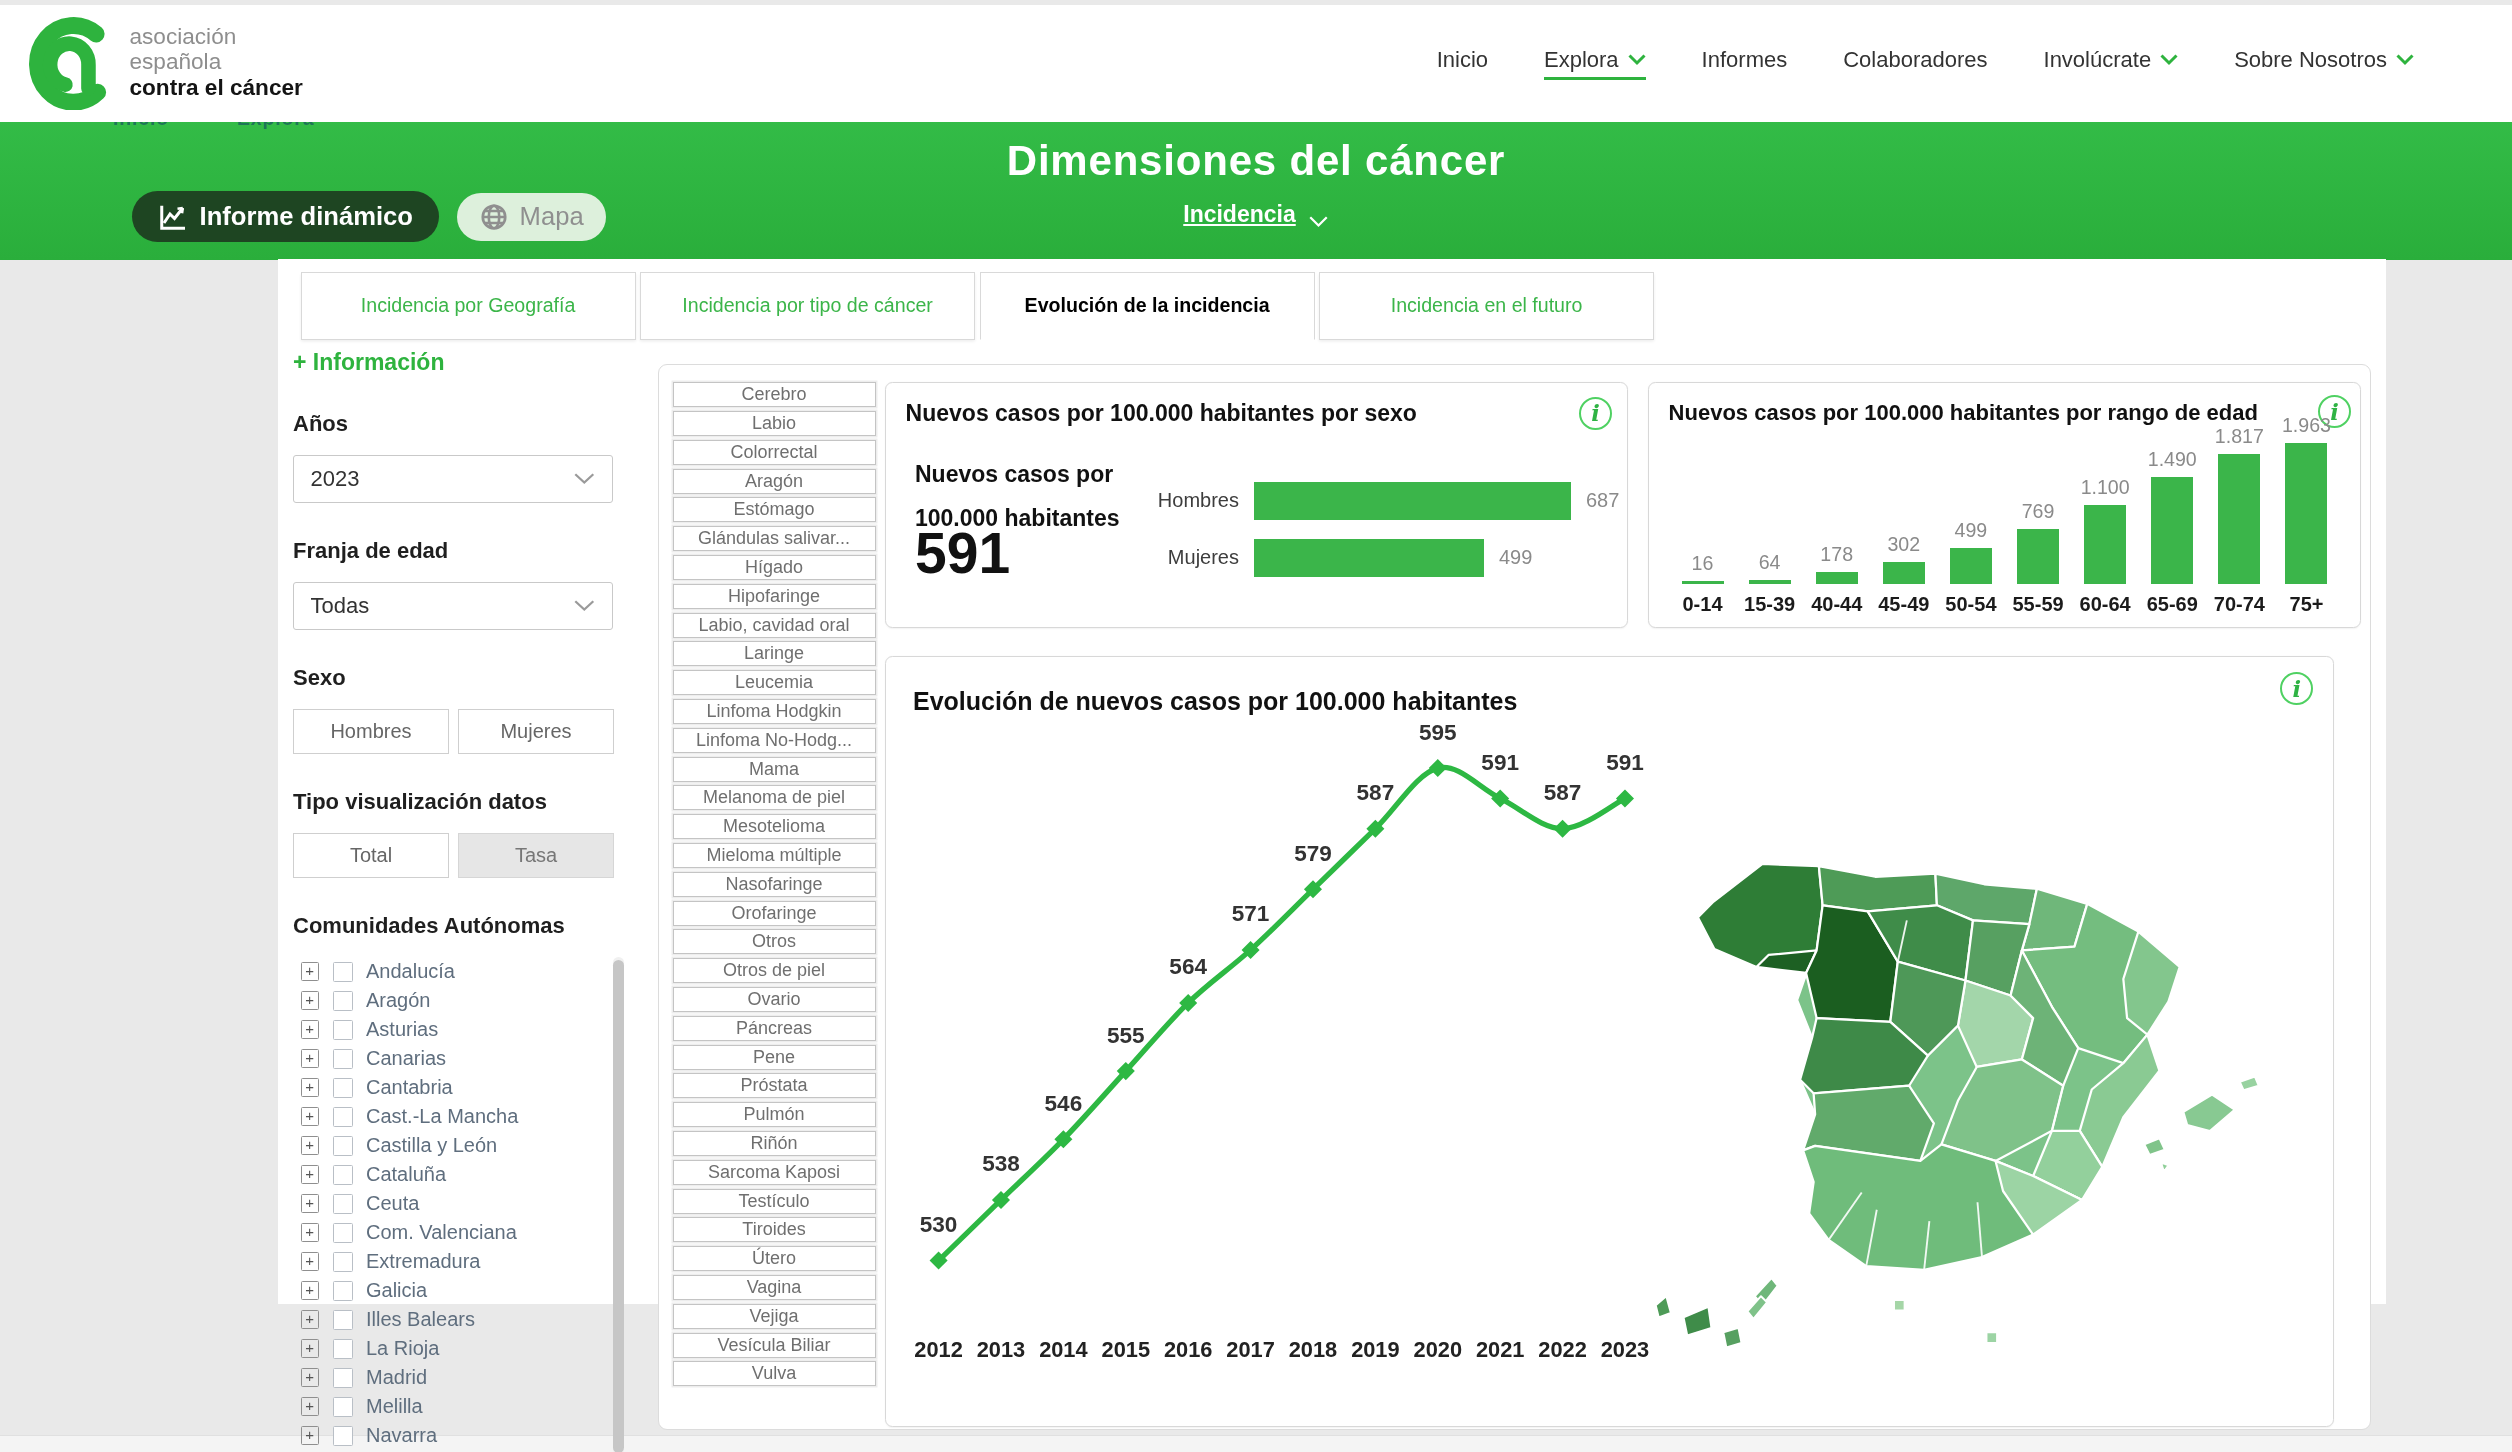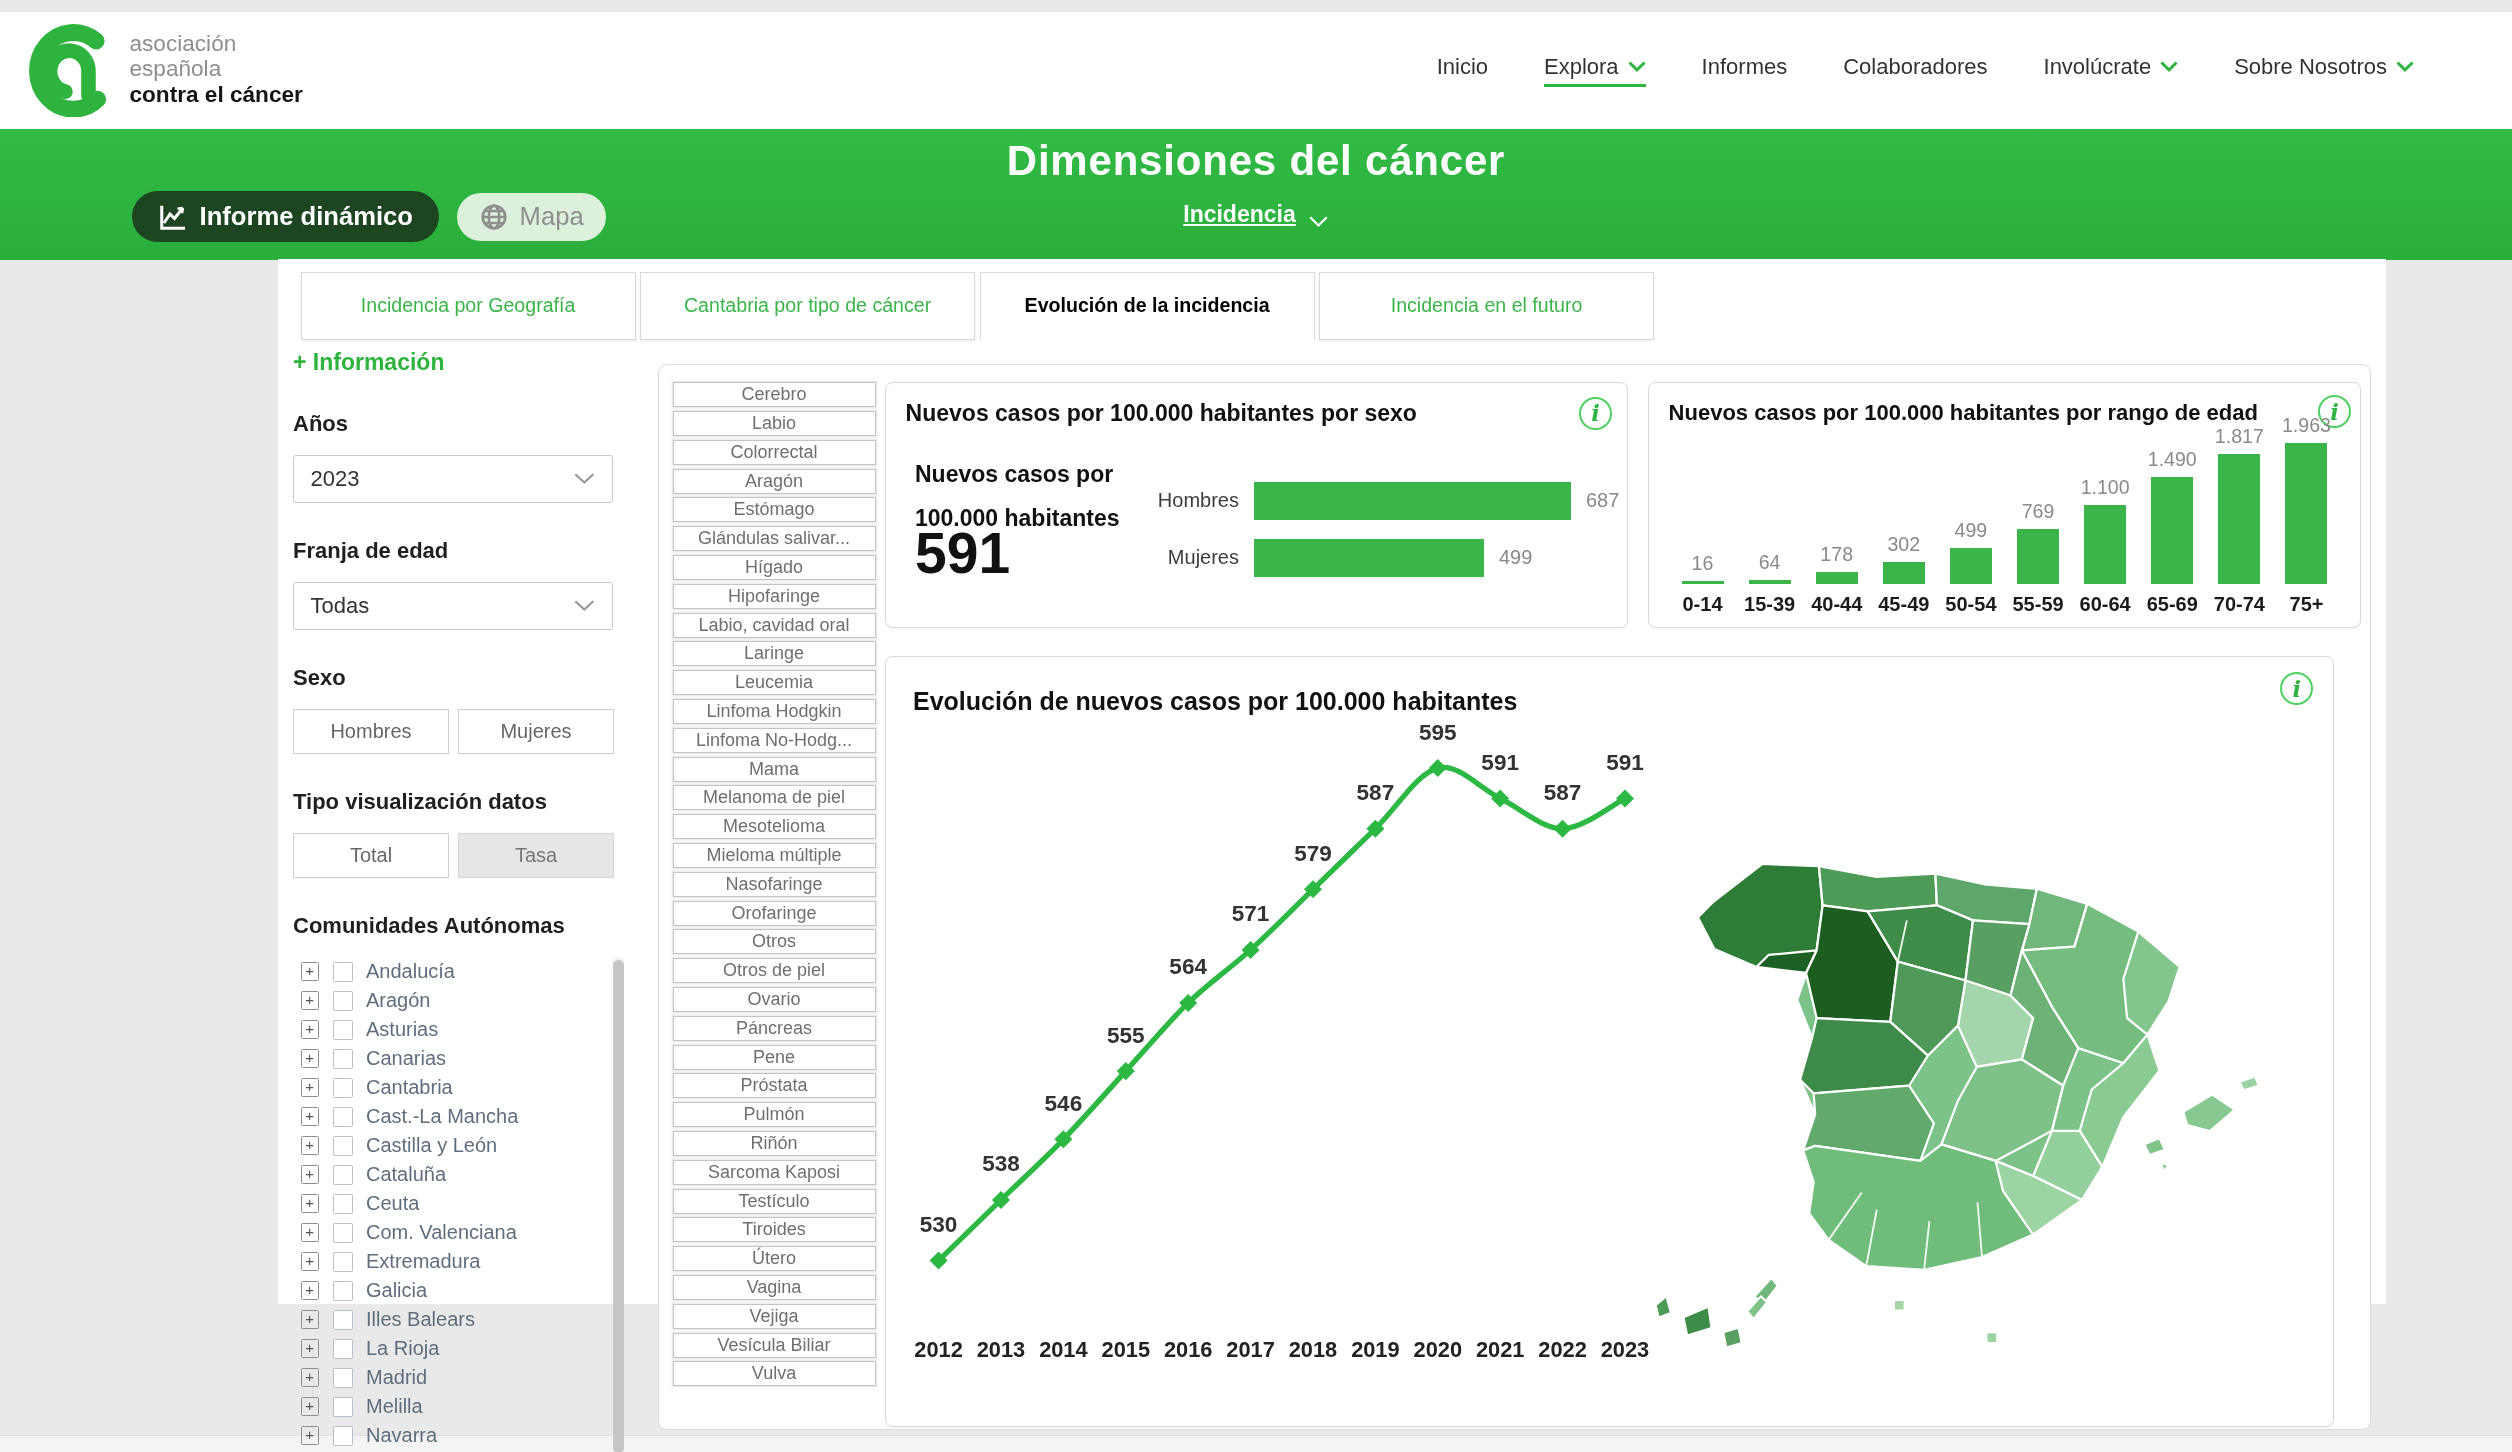--- a/index.html
+++ b/index.html
@@ -1,19 +1,19 @@
 <!DOCTYPE html>
 <html style="font-size:12px"><head>
 <meta charset="utf-8">
 <style>
   html,body{margin:0;padding:0;background:#e9e9e9;font-family:"Liberation Sans",sans-serif;}
   .page{position:relative;width:2512px;height:1453px;background:#e9e9e9;overflow:hidden;}
 
   
-  .topbar{position:absolute;top:12px;left:0;width:2512px;height:117px;background:#fff;z-index:5;}
+  .topbar{position:absolute;top:5px;left:0;width:2512px;height:117px;background:#fff;z-index:5;}
   .logo-wrap{position:absolute;left:21px;top:9px;display:flex;align-items:center;gap:16.5px;}
   .logo-text{line-height:25.6px;font-size:22.6px;}
   .logo-text .gray{color:#8e8e8e;}
   .logo-text .black{color:#141414;font-weight:bold;}
   .mainnav{position:absolute;right:98px;top:0;height:117px;display:flex;align-items:center;gap:56px;}
   .nav-item{display:flex;align-items:center;gap:9px;font-size:22px;color:#333;cursor:pointer;padding-bottom:4.5px;border-bottom:3.8px solid transparent;}
   .nav-item.active{border-bottom-color:#2eb33e;}
   .chev{display:none;}
   .chev.show{display:inline-block;}
 
@@ -186,21 +186,21 @@
 
   <div class="card">
 
     <nav class="tabs">
 
         <div class="tab">
           <span>Incidencia por Geografía</span>
         </div>
 
         <div class="tab">
-          <span>Cantabria por tipo de cáncer</span>
+          <span>Incidencia por tipo de cáncer</span>
         </div>
 
         <div class="tab active">
           <span>Evolución de la incidencia</span>
         </div>
 
         <div class="tab">
           <span>Incidencia en el futuro</span>
         </div>
       </nav>

